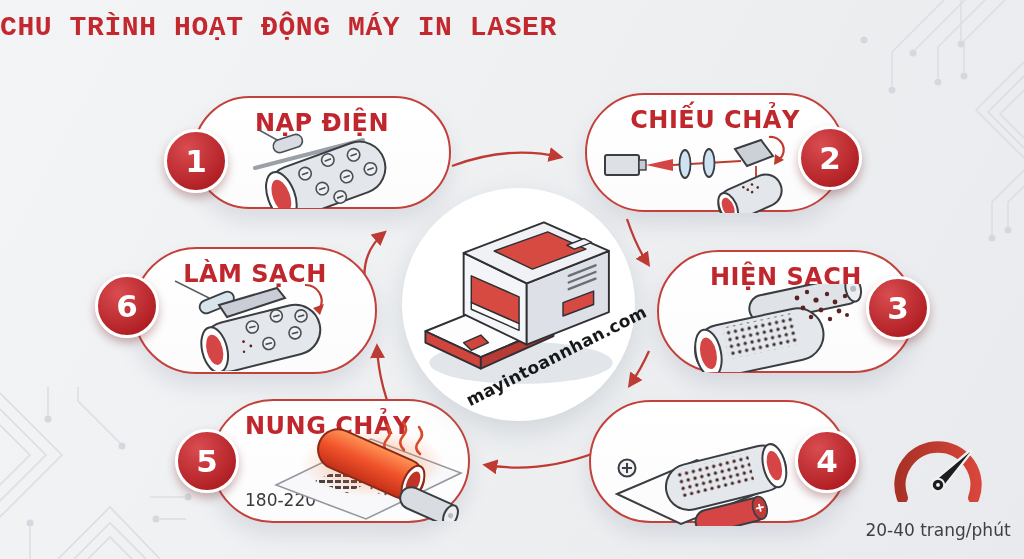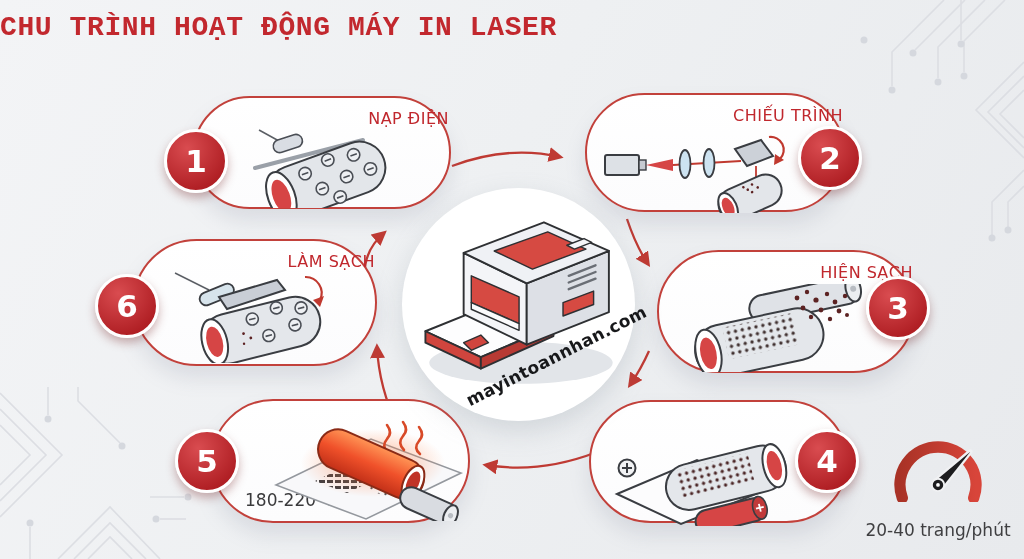--- a/index.html
+++ b/index.html
@@ -9,22 +9,22 @@
            background: linear-gradient(118deg, #f3f4f6 0%, #eef0f2 45%, #e8eaed 100%); }
   .circuit { position: absolute; pointer-events: none; }
   .circuit path, .circuit polyline, .circuit line { fill: none; stroke: #dcdee3; stroke-width: 1.6; }
   .circuit circle { fill: #d5d8de; stroke: none; }
   .title { position: absolute; top: 12px; left: 0; width: 100%; text-align: left;
            font-size: 28px; font-weight: 800; color: #c2282e; letter-spacing: 0.6px; font-family: Liberation Mono, monospace; }
   .arrows { position: absolute; left: 0; top: 0; width: 1024px; height: 559px; pointer-events: none; }
   .pill { position: absolute; background: linear-gradient(180deg,#ffffff,#fcfcfd);
           border: 2.5px solid #c2413b; border-radius: 70px;
           box-shadow: 0 12px 20px rgba(120,130,150,.18); }
-  .pill-label { position: absolute; top: 11px; left: 0; width: 100%; text-align: right;
-                font-size: 16px; font-weight: 400; color: #c0272d; letter-spacing: .5px; }
+  .pill-label { position: absolute; top: 11px; left: 0; width: 100%; text-align: center;
+                font-size: 24px; font-weight: 700; color: #c0272d; letter-spacing: .5px; }
   .pill-label.left { width: auto; left: 32px; }
   .pill-note { position: absolute; left: 32px; bottom: 11px; font-size: 17px; color: #3a3a3c; }
   .badge { position: absolute; width: 64px; height: 64px; border-radius: 50%;
            background: radial-gradient(circle at 35% 28%, #d94c50, #b01f24 75%);
            border: 3px solid #ffffff; box-shadow: 0 5px 10px rgba(120,40,40,.35);
            display: flex; align-items: center; justify-content: center;
            color: #fff; font-size: 31px; font-weight: 800; }
   .illus { position: absolute; }
   .center-circle { position: absolute; left: 402px; top: 188px; width: 233px; height: 233px;
                    border-radius: 50%; background: #ffffff;
@@ -124,21 +124,21 @@
           <use href="#minus1" x="138" y="56"></use>
         <use href="#minus1" x="100" y="72"></use>
       </g>
     </svg>
   </div>
   <div class="badge" style="left:164px; top:129px;">
     <span>1</span>
   </div>
 
   <div class="pill" style="left:585px; top:93px; width:260px; height:119px;">
-    <div class="pill-label">CHIẾU TRÌNH</div>
+    <div class="pill-label">CHIẾU CHẢY</div>
     <svg class="illus" style="left:14px; top:32px;" width="200" height="86" viewBox="0 0 200 86">
       <rect x="4" y="28" width="34" height="20" rx="2" fill="#dde1e6" stroke="#3a3d42" stroke-width="2"></rect>
       <rect x="38" y="33" width="7" height="10" fill="#c6cad1" stroke="#3a3d42" stroke-width="1.4"></rect>
       <polygon points="45,38 72,32 72,44" fill="#d64545"></polygon>
       <line x1="72" y1="38" x2="140" y2="34" stroke="#c0392f" stroke-width="1.8"></line>
       <ellipse cx="84" cy="37" rx="5.5" ry="14" fill="#cde3f1" stroke="#3a3d42" stroke-width="1.8"></ellipse>
       <ellipse cx="108" cy="36" rx="5.5" ry="14" fill="#cde3f1" stroke="#3a3d42" stroke-width="1.8"></ellipse>
       <polygon points="134,22 160,13 172,29 146,39" fill="#ccd1d8" stroke="#3a3d42" stroke-width="2"></polygon>
       <path d="M 168 10 A 13 13 0 0 1 179 32" fill="none" stroke="#c0392f" stroke-width="2.2"></path>
       <polygon points="174,27 183,33 173,38" fill="#c0392f"></polygon>
@@ -223,20 +223,21 @@
         <line x1="148" y1="83" x2="156" y2="83" stroke="#ffffff" stroke-width="1.8"></line>
         <line x1="152" y1="79" x2="152" y2="87" stroke="#ffffff" stroke-width="1.8"></line>
       </g>
     </svg>
   </div>
   <div class="badge" style="left:795px; top:429px;">
     <span>4</span>
   </div>
 
   <div class="pill" style="left:211px; top:399px; width:259px; height:124px;">
+    <div class="pill-label left">NUNG CHẢY</div>
     <div class="pill-note">180-220°C</div>
     <svg class="illus" style="left:58px; top:18px;" width="195" height="102" viewBox="0 0 195 102">
       <defs>
         <linearGradient id="fg5" x1="0" y1="0" x2="0" y2="1">
           <stop offset="0" stop-color="#ff9556"></stop>
             <stop offset="0.5" stop-color="#f0512a"></stop>
             <stop offset="1" stop-color="#c23018"></stop>
         </linearGradient>
         <radialGradient id="gl5">
             <stop offset="0" stop-color="#ff7a3c" stop-opacity="0.55"></stop>
@@ -267,21 +268,21 @@
         <rect x="128" y="76" width="60" height="22" rx="11" fill="#d9dce1" stroke="#3a3d42" stroke-width="2"></rect>
         <ellipse cx="182" cy="87" rx="6.5" ry="11" fill="#eceef1" stroke="#3a3d42" stroke-width="2"></ellipse>
         <circle cx="182" cy="87" r="2.6" fill="#b8bcc2"></circle>
       </g>
     </svg>
   </div>
   <div class="badge" style="left:175px; top:429px;">
     <span>5</span>
   </div>
 
-  <div class="pill" style="left:133px; top:239px; width:244px; height:127px;">
+  <div class="pill" style="left:133px; top:247px; width:244px; height:127px;">
     <div class="pill-label">LÀM SẠCH</div>
     <svg class="illus" style="left:32px; top:28px;" width="180" height="94" viewBox="0 0 180 94">
       <defs>
           <g id="minus6">
             <circle r="6" fill="#eef0f3" stroke="#4a4e55" stroke-width="1.6"></circle>
             <line x1="-3.3" x2="3.3" y1="0" y2="0" stroke="#4a4e55" stroke-width="1.6"></line>
           </g>
         </defs>
       <line x1="8" y1="4" x2="42" y2="21" stroke="#5a5e64" stroke-width="1.5"></line>
       <g transform="rotate(-22 50 26)">

